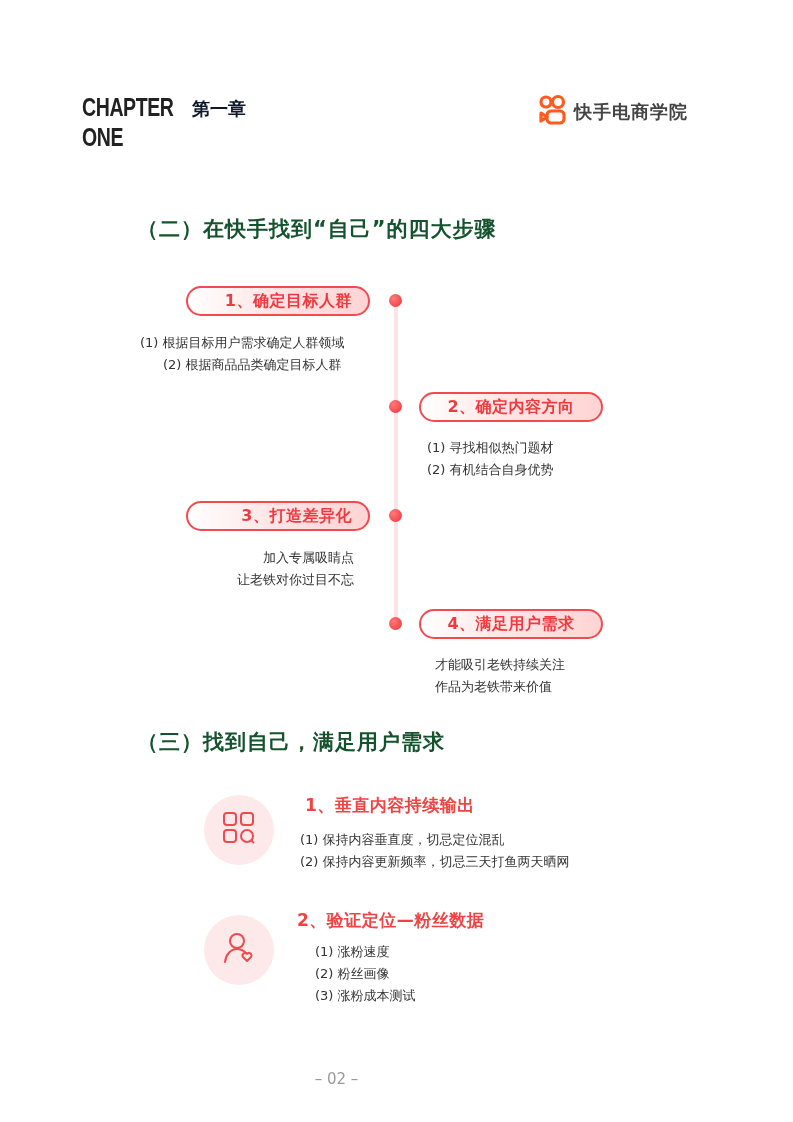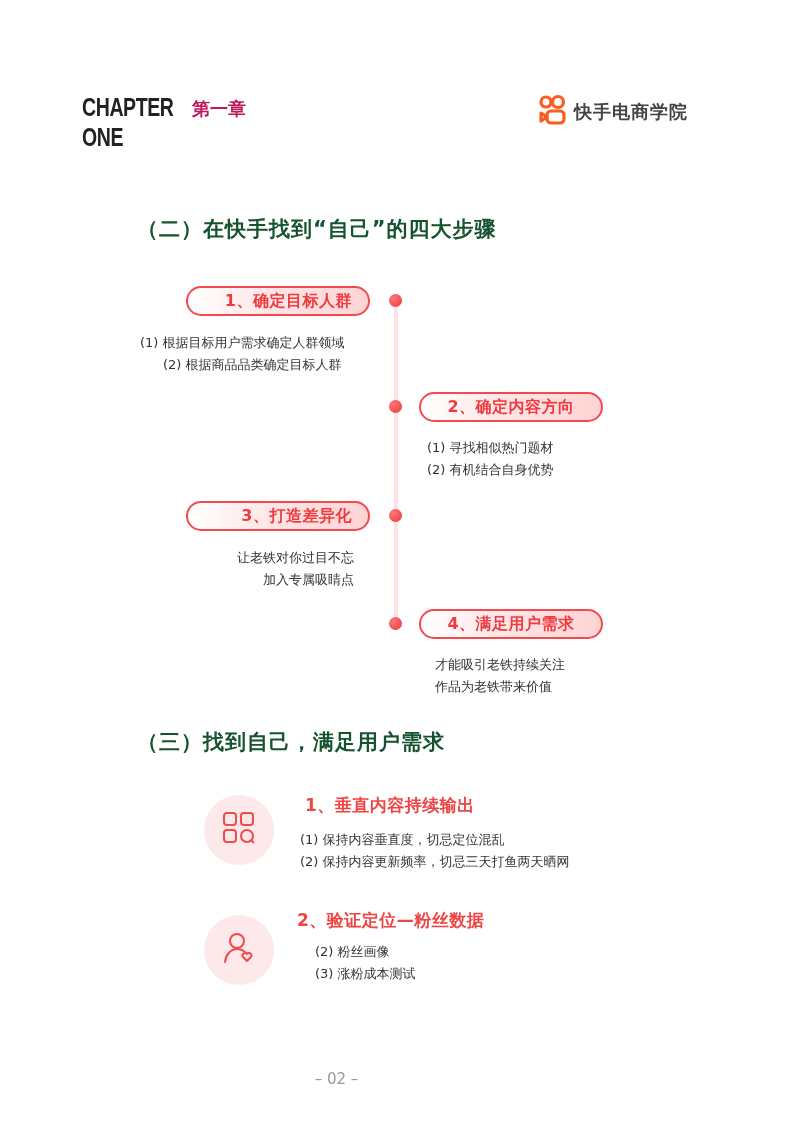--- a/index.html
+++ b/index.html
@@ -2,21 +2,21 @@
 <html><head>
 <meta charset="utf-8">
 <style>
   html, body { margin:0; padding:0; }
   body { width:793px; height:1122px; background:#ffffff; position:relative; overflow:hidden;
          font-family:"DejaVu Sans","Liberation Sans",sans-serif; color:#222; }
   .abs { position:absolute; }
 
   .chapter-en { left:82px; top:92px; font-family:"Liberation Sans","DejaVu Sans",sans-serif; font-weight:700;
     font-size:25px; line-height:30px; letter-spacing:-0.5px; color:#222; transform:scaleX(0.78); transform-origin:left top; }
-  .chapter-cn { left:192px; top:97px; font-size:18px; font-weight:700; color:#be185d; }
+  .chapter-cn { left:192px; top:97px; font-size:18px; font-weight:700; color:#0f172a; }
 
   .logo { left:538px; top:94px; display:flex; align-items:center; gap:6px; }
   .logo-text { font-size:18px; font-weight:700; color:#444; letter-spacing:1px; }
 
   .section-title { font-size:21px; font-weight:700; color:#14532d; letter-spacing:1px; }
 
   .timeline-line { left:394px; top:300px; width:4px; height:324px; background:#fde3e3; }
   .dot { width:13px; height:13px; border-radius:50%; background:radial-gradient(circle at 35% 35%, #ff7a7a, #ee3039); }
 
   .pill { height:30px; border-radius:16px; border:2px solid #f34a50; box-sizing:border-box;
@@ -73,22 +73,22 @@
 </div>
 <div class="abs desc" style="left:427px; top:437px; width:200px;">
   <div>(1) 寻找相似热门题材</div>
   <div>(2) 有机结合自身优势</div>
 </div>
 
 <div class="abs pill left" style="left:186px; top:501px; width:184px;">
   <span>3、打造差异化</span>
 </div>
 <div class="abs desc" style="left:180px; top:547px; width:174px; text-align:right;">
+  <div>加入专属吸睛点</div>
   <div>让老铁对你过目不忘</div>
-  <div>加入专属吸睛点</div>
 </div>
 
 <div class="abs pill right" style="left:419px; top:609px; width:184px;">
   <span>4、满足用户需求</span>
 </div>
 <div class="abs desc" style="left:435px; top:654px; width:200px;">
   <div>才能吸引老铁持续关注</div>
   <div>作品为老铁带来价值</div>
 </div>
 
@@ -115,17 +115,18 @@
   <span>
     <svg width="34" height="34" viewBox="0 0 34 34" fill="none" stroke="#f04a4f" stroke-width="2" stroke-linecap="round">
       <circle cx="15" cy="10" r="7"></circle>
       <path d="M3 31 C4 23 9 18 15 18 C19 18 22 20 24 22"></path>
       <path d="M25 30 L21 26 A2.3 2.3 0 0 1 25 23 A2.3 2.3 0 0 1 29 26 Z" stroke-linejoin="round"></path>
     </svg>
   </span>
 </div>
 <div class="abs sub-title" style="left:297px; top:909px;">2、验证定位—粉丝数据</div>
 <div class="abs desc" style="left:315px; top:941px; width:200px;">
+  <div>(1) 涨粉速度</div>
   <div>(2) 粉丝画像</div>
   <div>(3) 涨粉成本测试</div>
 </div>
 
 <div class="abs page-num">– 02 –</div>
 
 </body></html>

